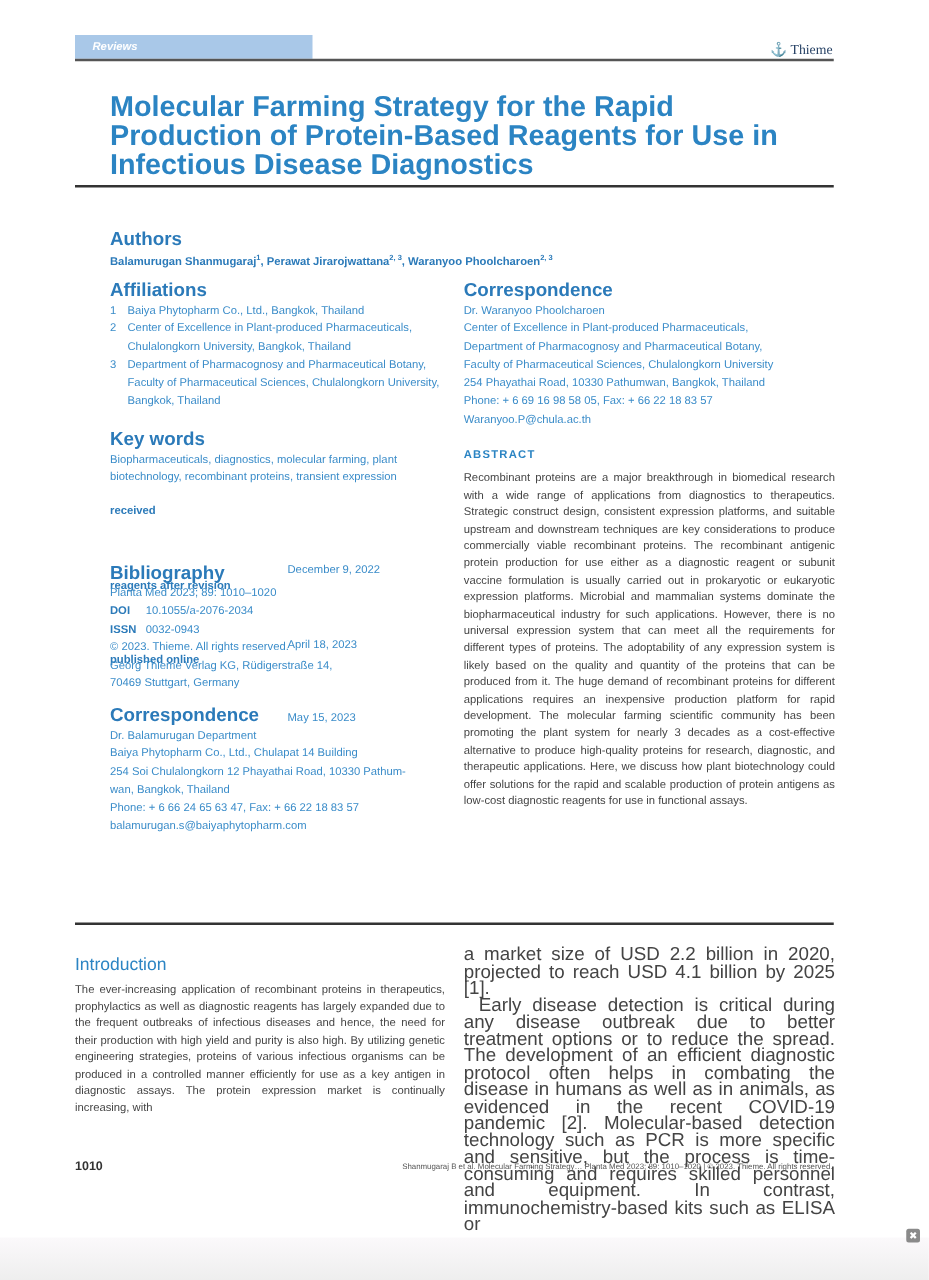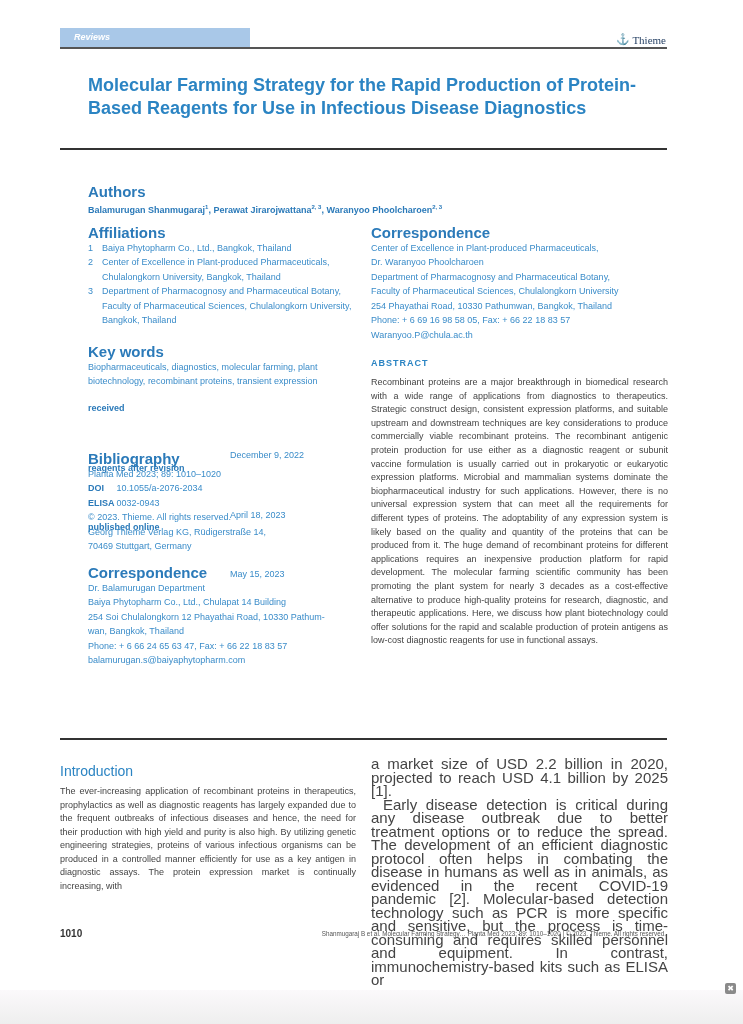--- a/index.html
+++ b/index.html
@@ -18,21 +18,21 @@
   }
   .hdr-tab span {
     position: absolute; left: 14px; top: 4px; font-size: 9px; font-weight: bold; color: #ffffff; font-style: italic;
   }
   .hdr-line { position: absolute; left: 60px; top: 47px; width: 607px; height: 2px; background: #555; }
   .thieme { position: absolute; right: 77px; top: 33px; font-family: "Liberation Serif", serif; font-size: 11px; color: #1e3a5f; display:flex; align-items:center; gap:2px; }
   .thieme .logo-icon { font-size: 11px; color:#1e3a5f; }
 
   .title {
     position: absolute; left: 88px; top: 74px; width: 560px;
-    font-size: 18px; font-weight: bold; line-height: 23px; color: #2b84c3;
+    font-size: 23px; font-weight: bold; line-height: 23px; color: #2b84c3;
   }
   .rule { position: absolute; left: 60px; width: 607px; height: 2px; background: #333; }
   .rule.r1 { top: 148px; }
   .rule.r2 { top: 738px; }
   .lbl { font-size: 15px; font-weight: bold; color: #2b7ab9; }
   .txt { font-size: 9px; line-height: 14.5px; color: #3a8cc9; }
 
   .authors { position: absolute; left: 88px; top: 183px; }
   .authors .lbl { display:block; }
   .author-names { font-size: 9px; font-weight: bold; color: #2b7ab9; line-height: 14px; }
@@ -140,40 +140,40 @@
     <div class="row">
         <span class="k">published online</span>
         <span class="v">May 15, 2023</span>
       </div>
   </div>
 
   <div class="left-col bib txt">
     <div class="lbl">Bibliography</div>
     <div>Planta Med 2023; 89: 1010–1020</div>
     <div class="doi"><b>DOI</b> <span>10.1055/a-2076-2034</span></div>
-    <div class="doi"><b>ELISA</b> <span>0032-0943</span></div>
+    <div class="doi"><b>ISSN</b> <span>0032-0943</span></div>
     <div>© 2023. Thieme. All rights reserved.</div>
     <div>Georg Thieme Verlag KG, Rüdigerstraße 14,</div>
     <div>70469 Stuttgart, Germany</div>
   </div>
 
   <div class="left-col corr1 txt">
     <div class="lbl">Correspondence</div>
     <div>Dr. Balamurugan Department</div>
     <div>Baiya Phytopharm Co., Ltd., Chulapat 14 Building</div>
     <div>254 Soi Chulalongkorn 12 Phayathai Road, 10330 Pathum-</div>
     <div>wan, Bangkok, Thailand</div>
     <div>Phone: + 6 66 24 65 63 47, Fax: + 66 22 18 83 57</div>
     <div>balamurugan.s@baiyaphytopharm.com</div>
   </div>
 
   <div class="right-col corr2 txt">
     <div class="lbl">Correspondence</div>
+    <div>Dr. Waranyoo Phoolcharoen</div>
     <div>Center of Excellence in Plant-produced Pharmaceuticals,</div>
-    <div>Dr. Waranyoo Phoolcharoen</div>
     <div>Department of Pharmacognosy and Pharmaceutical Botany,</div>
     <div>Faculty of Pharmaceutical Sciences, Chulalongkorn University</div>
     <div>254 Phayathai Road, 10330 Pathumwan, Bangkok, Thailand</div>
     <div>Phone: + 6 69 16 98 58 05, Fax: + 66 22 18 83 57</div>
     <div>Waranyoo.P@chula.ac.th</div>
   </div>
 
   <div class="abs-title">ABSTRACT</div>
   <div class="abstract">Recombinant proteins are a major breakthrough in biomedical research with a wide range of applications from diagnostics to therapeutics. Strategic construct design, consistent expression platforms, and suitable upstream and downstream techniques are key considerations to produce commercially viable recombinant proteins. The recombinant antigenic protein production for use either as a diagnostic reagent or subunit vaccine formulation is usually carried out in prokaryotic or eukaryotic expression platforms. Microbial and mammalian systems dominate the biopharmaceutical industry for such applications. However, there is no universal expression system that can meet all the requirements for different types of proteins. The adoptability of any expression system is likely based on the quality and quantity of the proteins that can be produced from it. The huge demand of recombinant proteins for different applications requires an inexpensive production platform for rapid development. The molecular farming scientific community has been promoting the plant system for nearly 3 decades as a cost-effective alternative to produce high-quality proteins for research, diagnostic, and therapeutic applications. Here, we discuss how plant biotechnology could offer solutions for the rapid and scalable production of protein antigens as low-cost diagnostic reagents for use in functional assays.</div>
 

